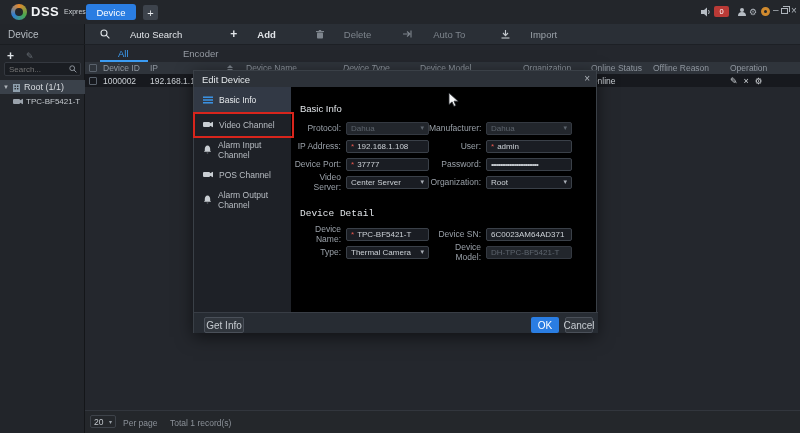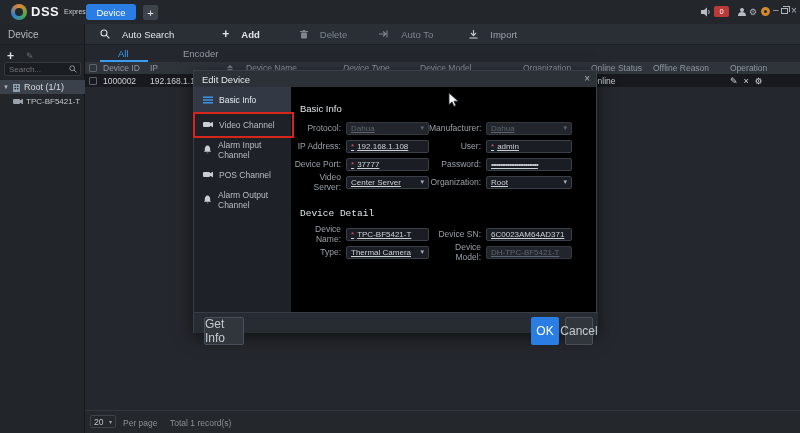--- a/index.html
+++ b/index.html
@@ -26,21 +26,21 @@
   .side-div { border-bottom:1px solid #1a1d21; }
   .searchbox { background:#1a1d22; border:1px solid #34383f; border-radius:2px; display:flex; align-items:center; }
   .searchbox input { background:transparent; border:0; outline:none; color:#aeb4ba; font-size:8px;
                      width:60px; padding-left:4px; font-family:"Liberation Sans",sans-serif; }
   .tree-row { display:flex; align-items:center; font-size:8.5px; color:#d7dbdf; }
   .tree-row.sel { background:#3a414a; }
 
   
   #toolbar { left:85px; top:24px; width:715px; height:21px; background:#2a2f36; border-bottom:1px solid #1d2025;
              display:flex; align-items:center; }
-  .tool { display:flex; align-items:center; gap:12px; font-size:9.5px; }
+  .tool { display:flex; align-items:center; gap:20px; font-size:9.5px; }
   .tool.en { color:#e2e5e9; } .tool.dis { color:#7e858d; }
   #tabsrow { left:85px; top:45px; width:715px; height:17px; background:#24272d; }
   .tab { font-size:9.5px; }
   .tab.active { color:#3b9bf2; } .tab.idle { color:#969ca4; }
   .tab-underline { background:#3b9bf2; height:2px; }
 
   
   .thead { left:85px; top:62px; width:715px; height:12px; background:#2f343b; display:flex; align-items:center;
            font-size:8.5px; color:#8f969f; }
   .trow  { left:85px; top:74px; width:715px; height:13px; background:#17191e; display:flex; align-items:center;
@@ -72,28 +72,28 @@
   .mitem { height:25px; display:flex; align-items:center; gap:6px; padding-left:9px;
            font-size:8.5px; color:#b9bec4; }
   .mitem.sel { background:#323945; color:#e6e9ec; }
   .redbox { left:-1px; top:41px; width:101px; height:26px; border:2px solid #d8251c; z-index:12; }
   #dlg-form { left:97px; top:16px; width:307px; height:225px; }
   .sec-h { font-size:9.5px; color:#e0e4e8; }
   .frow { position:absolute; height:14px; display:flex; align-items:center; }
   .flabel { font-size:8.5px; color:#9aa1a9; text-align:right; }
   .l1 { width:50px; } .l2 { width:52px; }
   .fld { height:13px; background:#1a1d23; border:1px solid #3a4048; border-radius:2px;
-         display:flex; align-items:center; padding:4px 4px; font-size:8px; color:#ccd1d6; position:relative;text-decoration:underline; }
+         display:flex; align-items:center; padding:4px 4px; font-size:8px; color:#ccd1d6; position:relative; }
   .f1 { width:83px; margin-left:5px; } .f2 { width:86px; margin-left:5px; }
   .fld.dis { background:#22262c; color:#5d646d; border-color:#343941; }
   .req { color:#e4574e; margin-right:3px; font-size:8px; }
   .caret { position:absolute; right:4px; font-size:7px; color:#a9afb6; }
   .caret.dim { color:#5d646d; }
   #dlg-footer { left:0; top:241px; width:404px; height:21px; background:#272c33; border-top:1px solid #383d45; }
-  .btn { position:absolute; height:28px; border-radius:2px; font-size:12px; display:flex;
+  .btn { position:absolute; height:16px; border-radius:2px; font-size:10px; display:flex;
          align-items:center; justify-content:center; }
   .btn.ghost { border:1px solid #4a5059; background:#31363d; color:#c6cbd0; }
   .btn.blue { background:#2a7de2; color:#fff; }
   svg { display:block; }
 </style>
 </head>
 <body>
 
 <div id="root">
 

